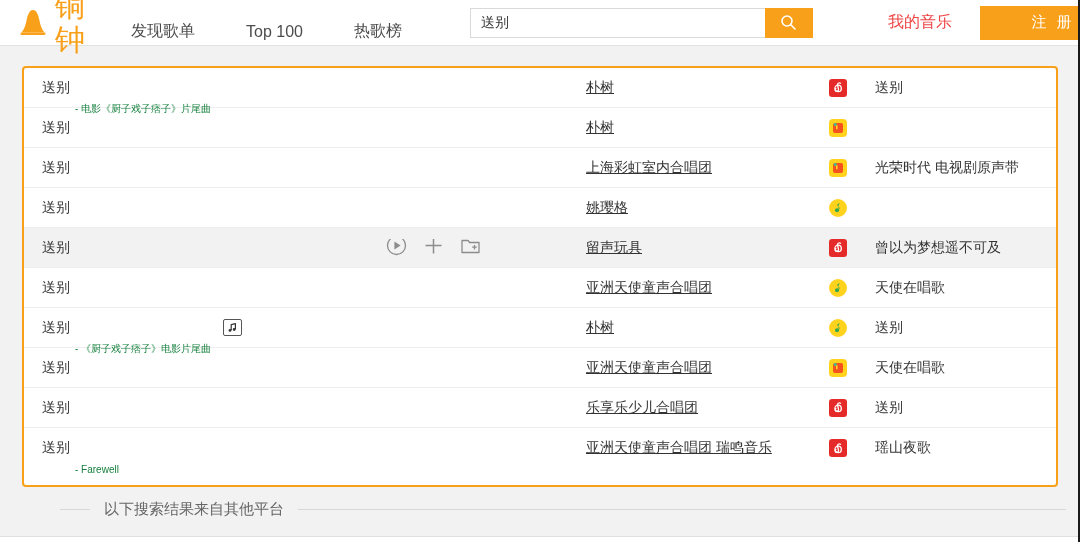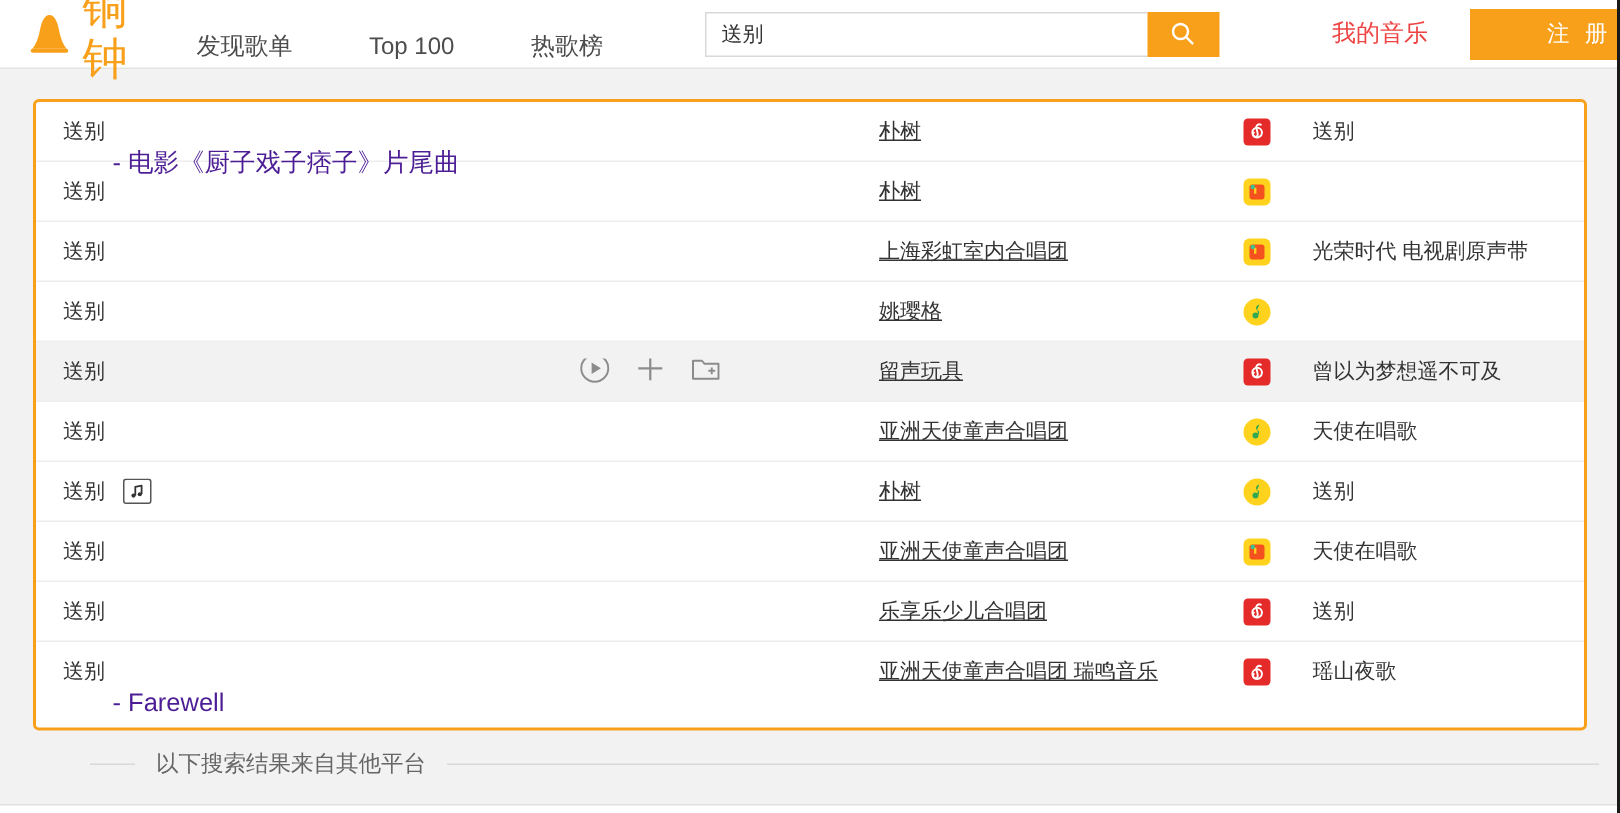--- a/index.html
+++ b/index.html
@@ -106,21 +106,21 @@
     width: 544px;
     display: flex; align-items: center;
     position: relative;
     overflow: hidden;
   }
   .song-name {
     font-size: 14px; color: #333333;
     white-space: nowrap;
   }
   .song-sub {
-    font-size: 17px; color: #4c1d95;
+    font-size: 10px; color: #15803d;
     margin-left: 5px; white-space: nowrap; margin-top: 42px;
   }
   .mv-badge {
     display: inline-flex; align-items: center; justify-content: center;
     width: 19px; height: 17px;
     border: 1.6px solid #555;
     border-radius: 2px;
     margin-left: 12px;
     flex: none;
   }
@@ -324,20 +324,21 @@
               <path d="M7.6 2 c-1.4.4-2.4 1.2-2.2 2.6 .2 1.3 1.4 1.6 1.2 2.8 -.2 1-1 1.4-1.9 1.3 a1.7 1.7 0 1 0 1.3-3" fill="#2fa84f"></path>
               <circle cx="5" cy="9.3" r="2" fill="#2fa84f"></circle>
             </svg>
           </span>
         </div>
         <div class="col-album">天使在唱歌</div>
       </div>
       <div class="row">
         <div class="col-title">
           <span class="song-name">送别</span>
+          <span class="song-sub">- 《厨子戏子痞子》电影片尾曲</span>
           <span class="mv-badge">
             <svg width="11" height="11" viewBox="0 0 11 11">
               <path d="M4.2 8.3 V2.6 L8.4 1.7 V7.3" fill="none" stroke="#333" stroke-width="1.2" stroke-linejoin="round"></path>
               <circle cx="3" cy="8.4" r="1.4" fill="#333"></circle>
               <circle cx="7.2" cy="7.5" r="1.4" fill="#333"></circle>
             </svg>
           </span>
         </div>
         <div class="col-artist">朴树</div>
         <div class="col-platform">

